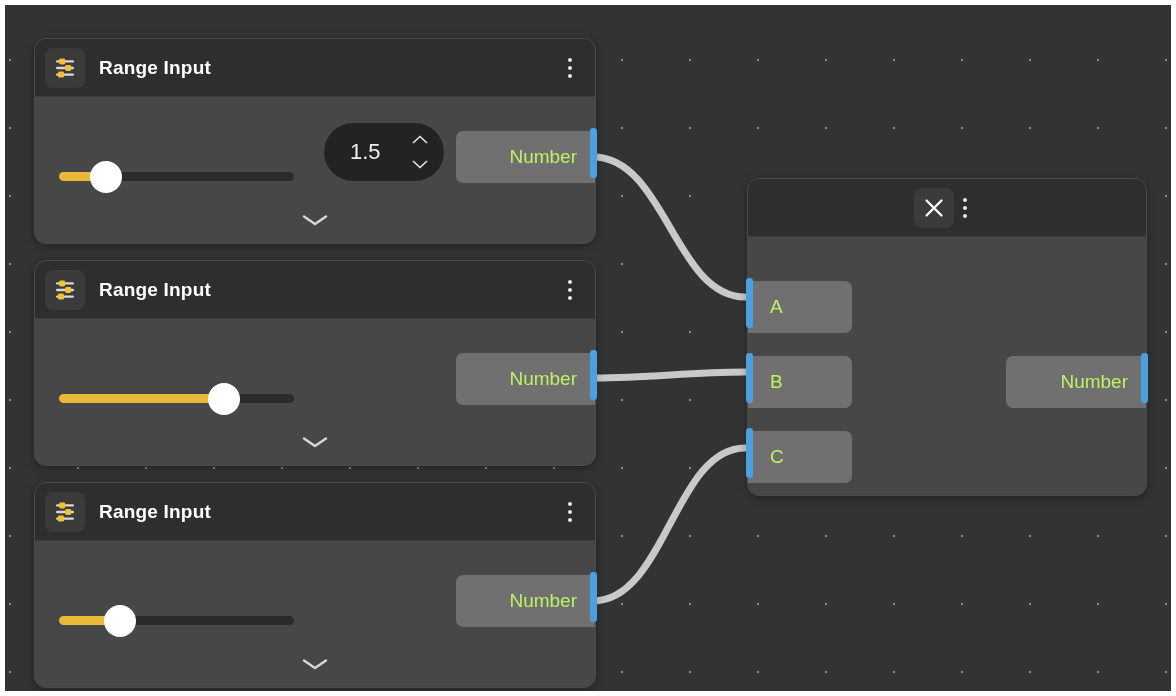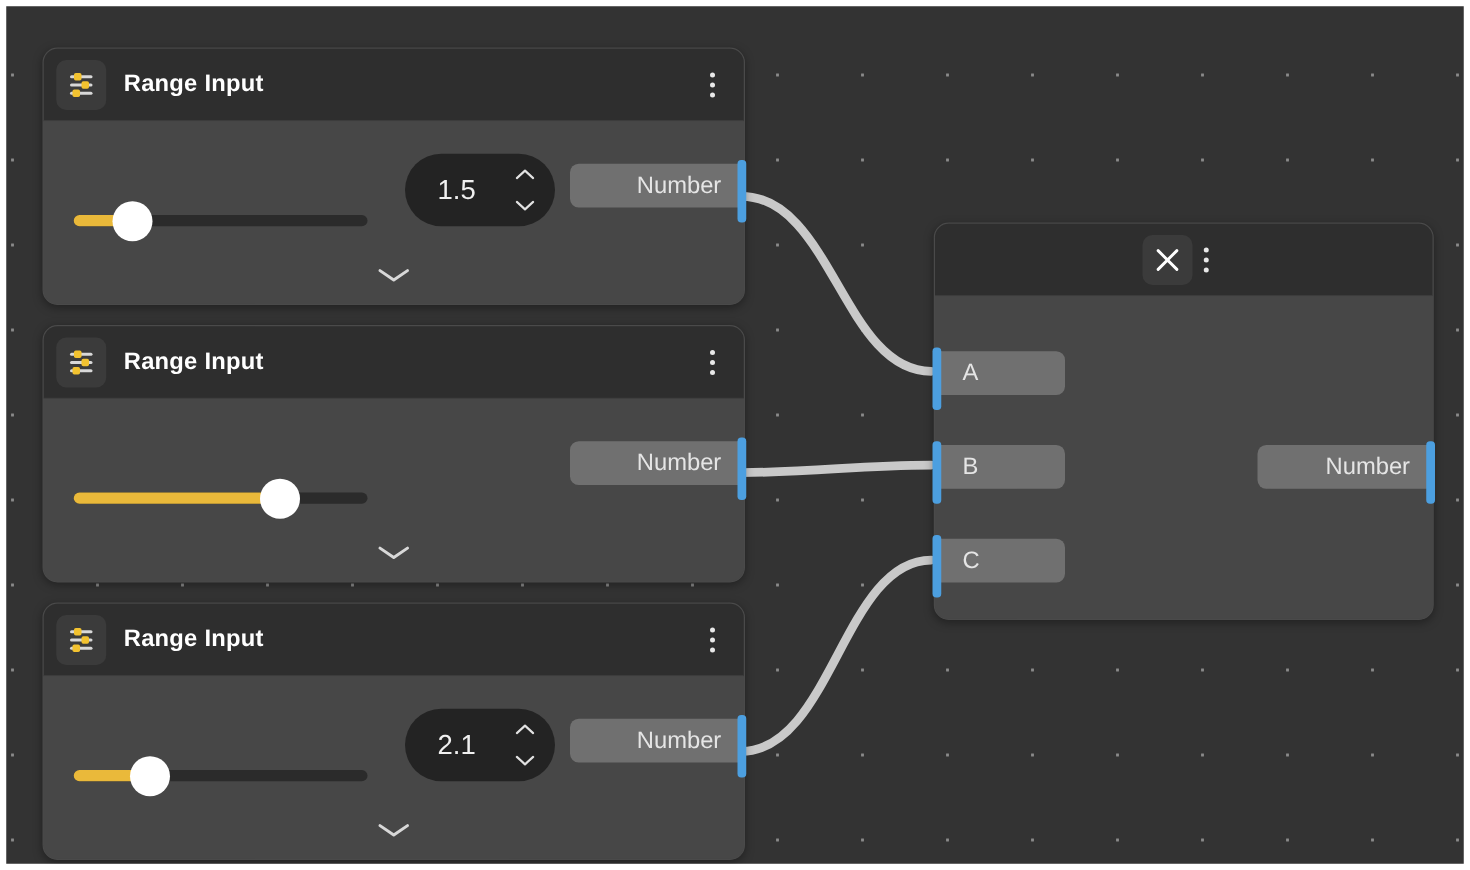--- a/index.html
+++ b/index.html
@@ -131,24 +131,24 @@
     height:100%;
     display:flex; flex-direction:column;
     align-items:center; justify-content:center;
     gap:16px;
   }
   .chev{ width:16px; height:9px; display:block; }
 
   
   .port{
     position:relative;
-    height:35px;
+    height:52px;
     background:#707070;
     display:flex; align-items:center;
-    color:#e5e5e5; font-size:19px;
+    color:#bef264; font-size:19px;
   }
   .port-label{ white-space:nowrap; }
   .port-bar{
     position:absolute; top:-3px;
     width:7px; height:50px;
     background:#4c9fe0; border-radius:3px;
   }
   
   .port-out{
     border-radius:7px 0 0 7px;
@@ -309,31 +309,20 @@
     </div>
     <div class="node-body">
       <div class="ri-row">
 
         <div class="slider">
           <div class="slider-track"></div>
           <div class="slider-fill" style="width:26%;"></div>
           <div class="slider-thumb" style="left:26%;"></div>
         </div>
 
-        <div class="stepper">
-          <div class="stepper-value">2.1</div>
-          <div class="stepper-arrows">
-            <svg class="chev" viewBox="0 0 16 9">
-              <path d="M1.5 7.5 L8 1.5 L14.5 7.5" fill="none" stroke="#e2e2e2" stroke-width="1.7" stroke-linecap="round" stroke-linejoin="round"></path>
-            </svg>
-            <svg class="chev" viewBox="0 0 16 9">
-              <path d="M1.5 1.5 L8 7.5 L14.5 1.5" fill="none" stroke="#e2e2e2" stroke-width="1.7" stroke-linecap="round" stroke-linejoin="round"></path>
-            </svg>
-          </div>
-        </div>
 
         <div class="port port-out" style="position:absolute; right:0; top:34px; width:139px;">
           <span class="port-label">Number</span>
           <div class="port-bar"></div>
         </div>
       </div>
 
       <div class="expand">
         <svg class="chev" viewBox="0 0 28 14">
           <path d="M3 3.5 L14 11 L25 3.5" fill="none" stroke="#d8d8d8" stroke-width="2.4" stroke-linecap="round" stroke-linejoin="round"></path>

